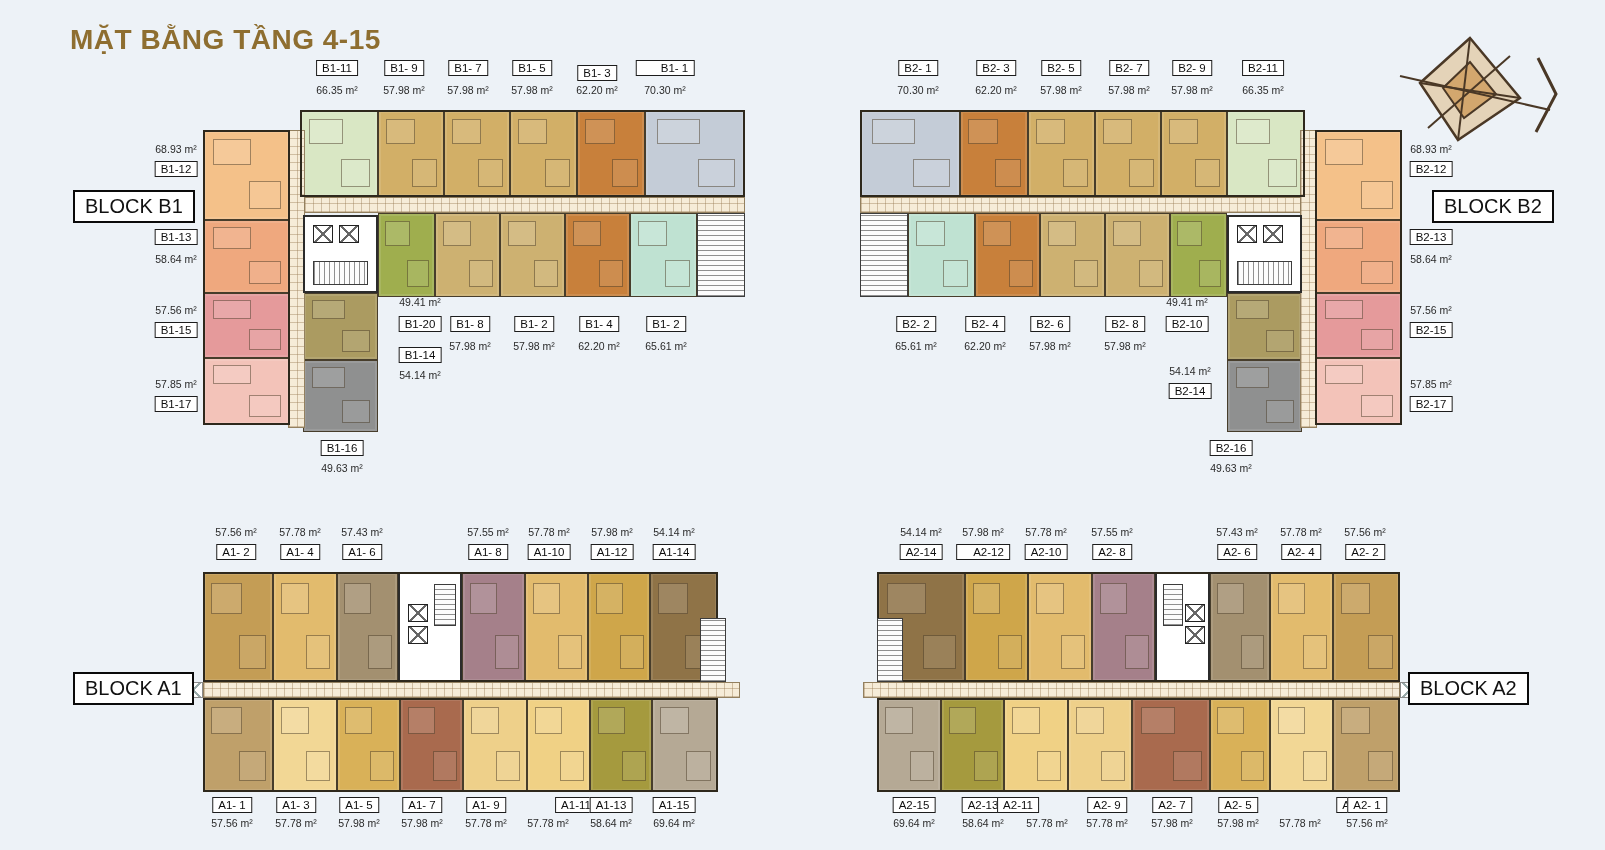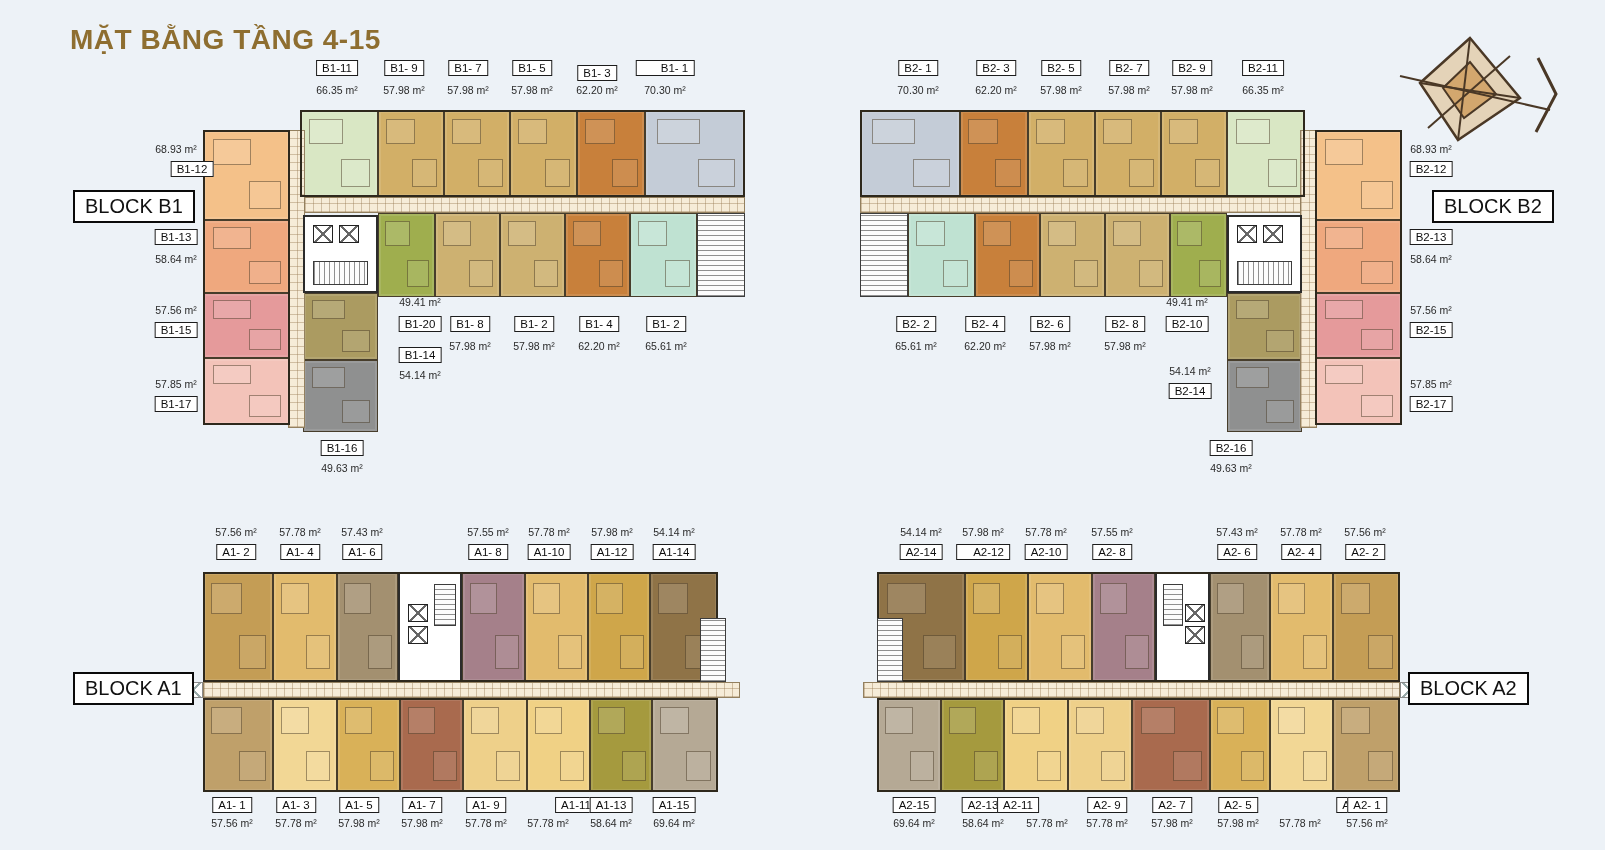--- a/index.html
+++ b/index.html
@@ -122,21 +122,21 @@
     <div class="unit" style="left: 510px; top: 110px; width: 67px; height: 87px; background: rgb(210, 175, 103);"></div>
     <div class="ubox" style="left: 532px; top: 60px;">B1- 5</div>
     <div class="uarea" style="left: 532px; top: 84px;">57.98 m²</div>
     <div class="unit" style="left: 577px; top: 110px; width: 68px; height: 87px; background: rgb(200, 128, 59);"></div>
     <div class="ubox" style="left: 597px; top: 44px; margin-top: 21px;">B1- 3</div>
     <div class="uarea" style="left: 597px; top: 84px;">62.20 m²</div>
     <div class="unit" style="left: 645px; top: 110px; width: 100px; height: 87px; background: rgb(196, 204, 215);"></div>
     <div class="ubox" style="left: 665px; top: 60px; padding-left: 24px;">B1- 1</div>
     <div class="uarea" style="left: 665px; top: 84px;">70.30 m²</div>
     <div class="unit" style="left: 203px; top: 130px; width: 87px; height: 90px; background: rgb(244, 193, 137);"></div>
-    <div class="ubox" style="left: 192px; top: 161px;">B1-12</div>
+    <div class="ubox" style="left: 176px; top: 161px;">B1-12</div>
     <div class="uarea" style="left: 176px; top: 143px;">68.93 m²</div>
     <div class="unit" style="left: 203px; top: 220px; width: 87px; height: 73px; background: rgb(239, 168, 126);"></div>
     <div class="ubox" style="left: 176px; top: 229px;">B1-13</div>
     <div class="uarea" style="left: 176px; top: 253px;">58.64 m²</div>
     <div class="unit" style="left: 203px; top: 293px; width: 87px; height: 65px; background: rgb(229, 154, 155);"></div>
     <div class="ubox" style="left: 176px; top: 322px;">B1-15</div>
     <div class="uarea" style="left: 176px; top: 304px;">57.56 m²</div>
     <div class="unit" style="left: 203px; top: 358px; width: 87px; height: 67px; background: rgb(243, 195, 185);"></div>
     <div class="ubox" style="left: 176px; top: 396px;">B1-17</div>
     <div class="uarea" style="left: 176px; top: 378px;">57.85 m²</div>

